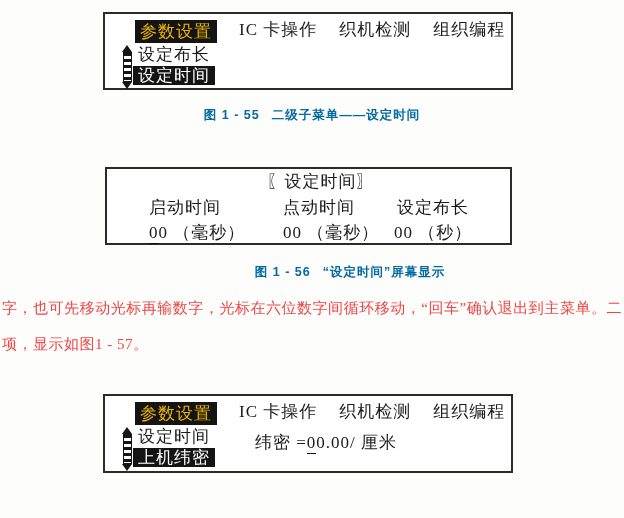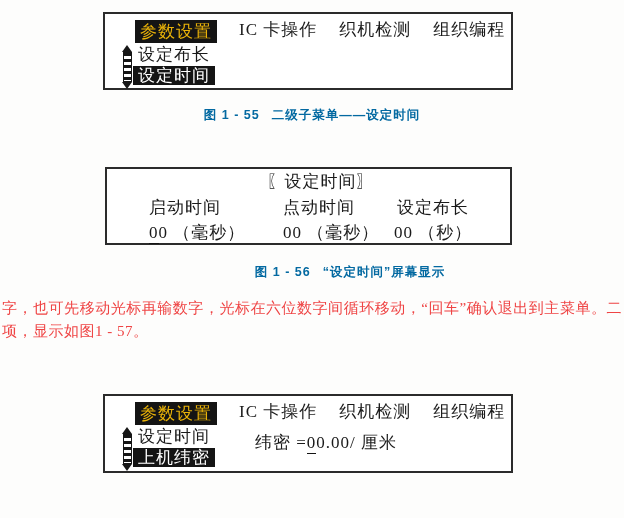--- a/index.html
+++ b/index.html
@@ -58,21 +58,21 @@
   }
   .caption .cap-num{margin-right:12px;}
   .caption1{top:107px;} .caption2{top:264px;margin-left:38px;} .caption3{top:492px;}
   
   .body-text{
     position:absolute;left:2px;top:297px;width:620px;
     font-size:15px;line-height:23px;letter-spacing:0.5px;
     color:#ef4444;
   }
   .body-line{text-align:justify;text-align-last:justify;}
-  .body-line.last{text-align-last:left;}
+  .body-line.last{text-align-last:left;margin-top:13px;}
 </style>
 </head>
 <body>
 
 <div class="page">
 
   <div class="screen screen1">
     <div class="menu-row">
       <span class="menu-item active">参数设置</span>
       <span class="menu-item">IC 卡操作</span>

